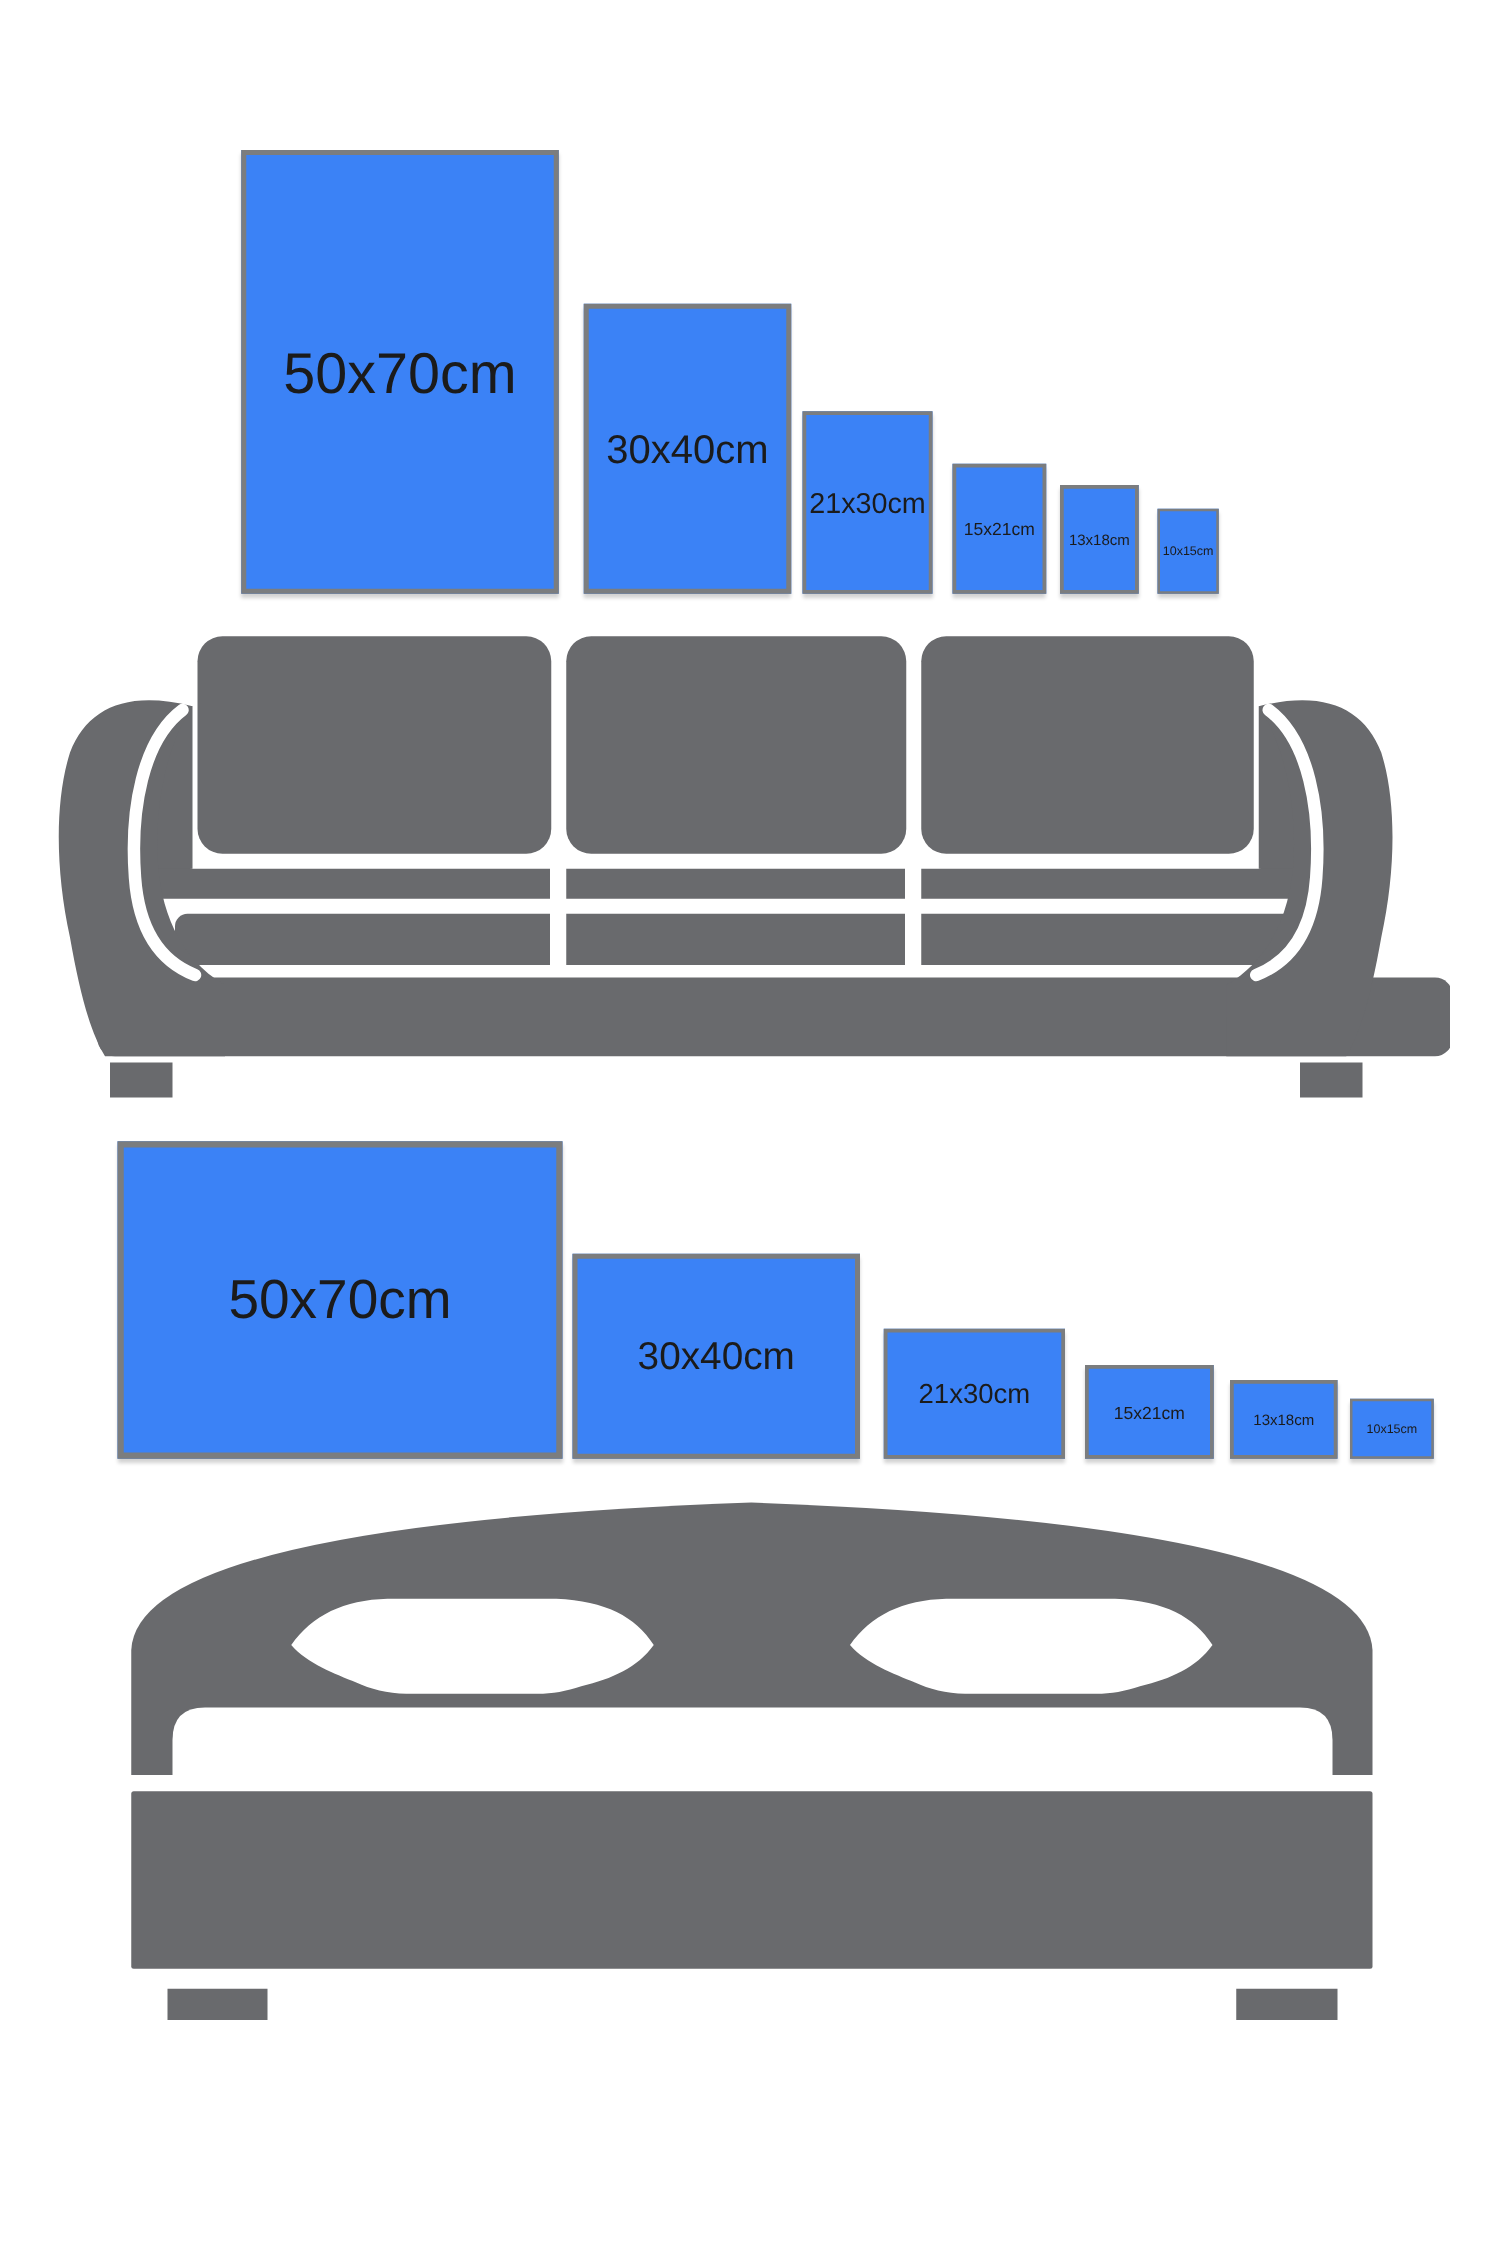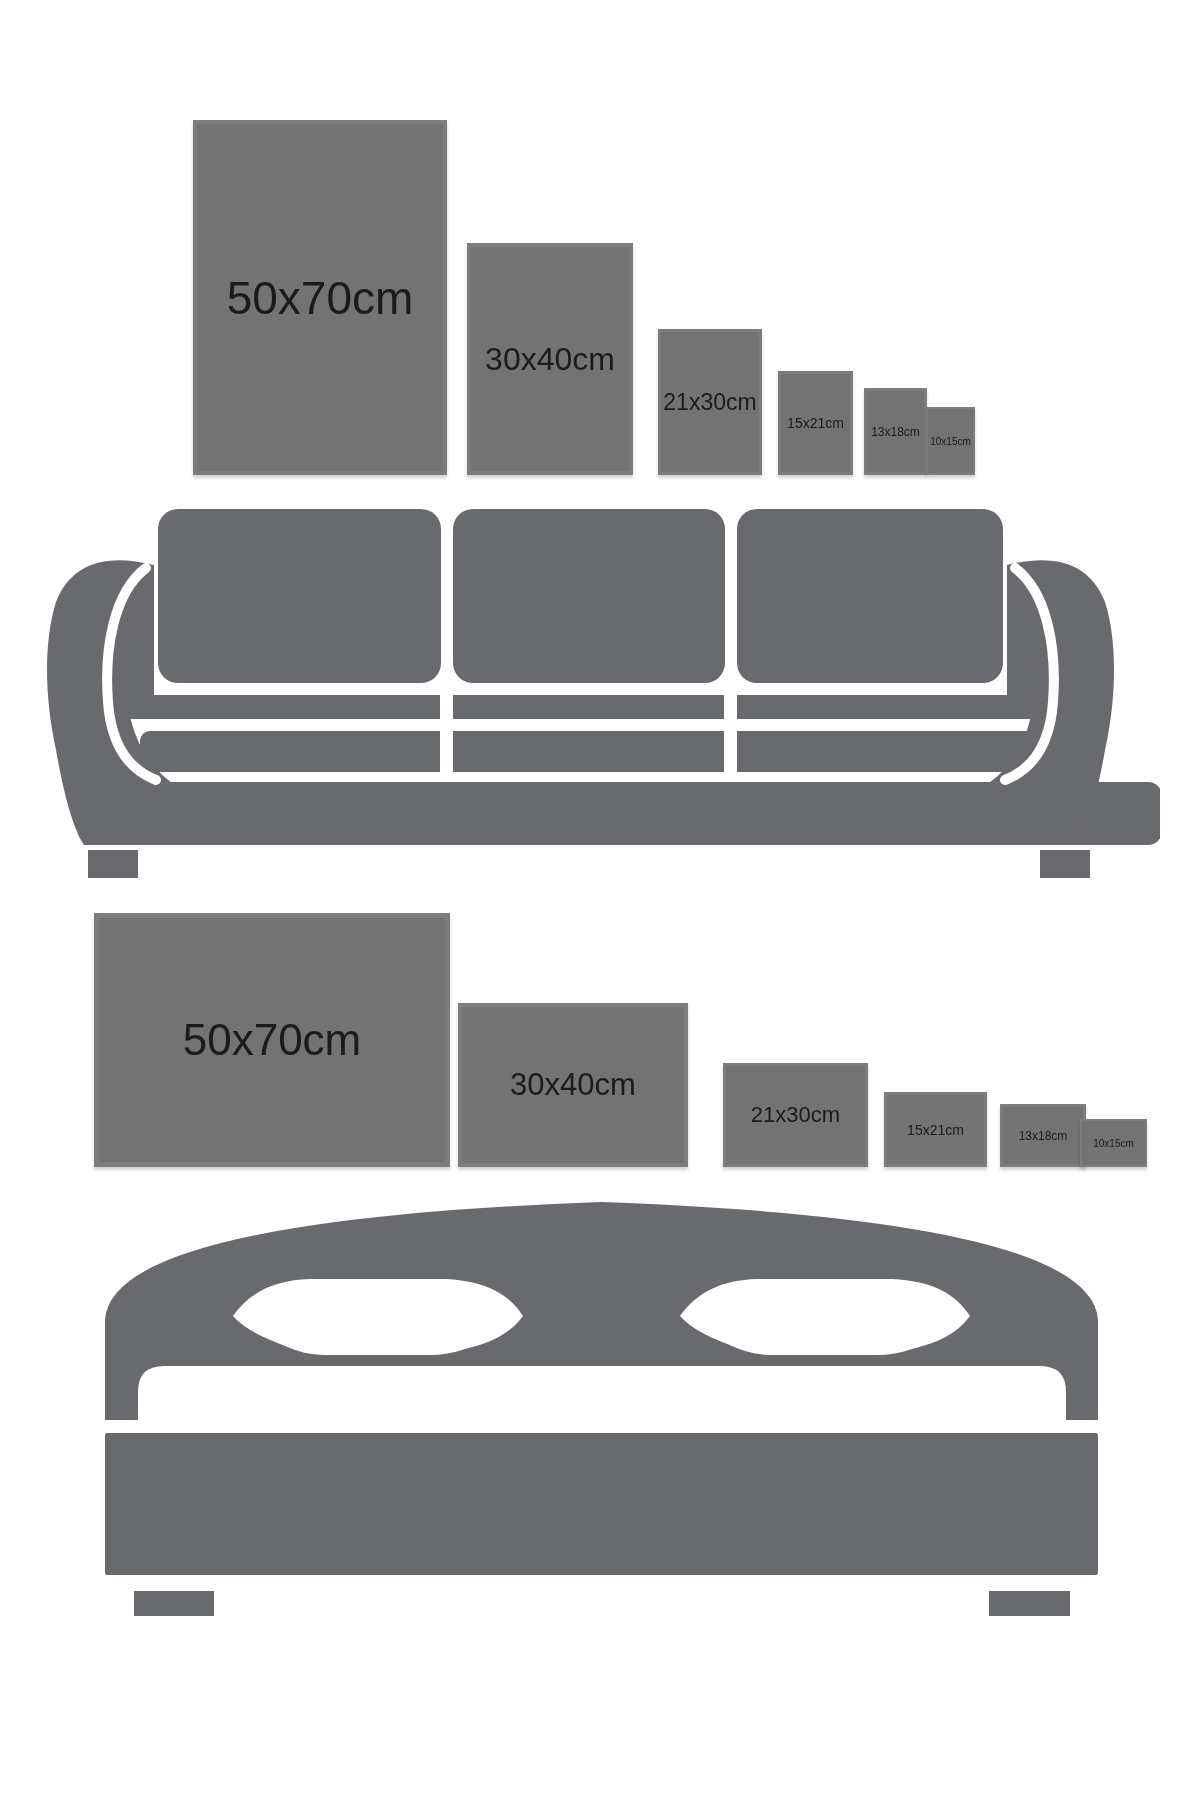--- a/index.html
+++ b/index.html
@@ -5,31 +5,31 @@
   html,body{margin:0;padding:0;background:#ffffff;}
   #canvas{
     position:relative;
     width:1200px;height:1800px;
     background:#ffffff;
     font-family:"Liberation Sans", sans-serif;
     overflow:hidden;
   }
   .frame{
     position:absolute;
-    background:#737373;
+    background:#3b82f6;
     border:4px solid #7b7d7f;
     box-shadow:0 3px 3px rgba(0,0,0,0.18);
     display:flex;align-items:center;justify-content:center;
     box-sizing:border-box;
     color:#1b1b1b;
   }
   .frame span{white-space:nowrap;}
   .b5{border-width:5px;}
   .b4{border-width:4px;}
-  .b3{border-width:3px;margin-left:16px;}
+  .b3{border-width:3px;}
   .b2{border-width:2px;text-align:right;}
   
   .tf1{left:193px;top:120px;width:254px;height:355px;font-size:46px;}
   .tf2{left:467px;top:243px;width:166px;height:232px;font-size:32px;}
   .tf3{left:642px;top:329px;width:104px;height:146px;font-size:23px;}
   .tf4{left:762px;top:371px;width:75px;height:104px;font-size:14px;}
   .tf5{left:848px;top:388px;width:63px;height:87px;font-size:12px;}
   .tf6{left:926px;top:407px;width:49px;height:68px;font-size:10px;}
   
   .bf1{left:94px;top:913px;width:356px;height:254px;font-size:44px;}

